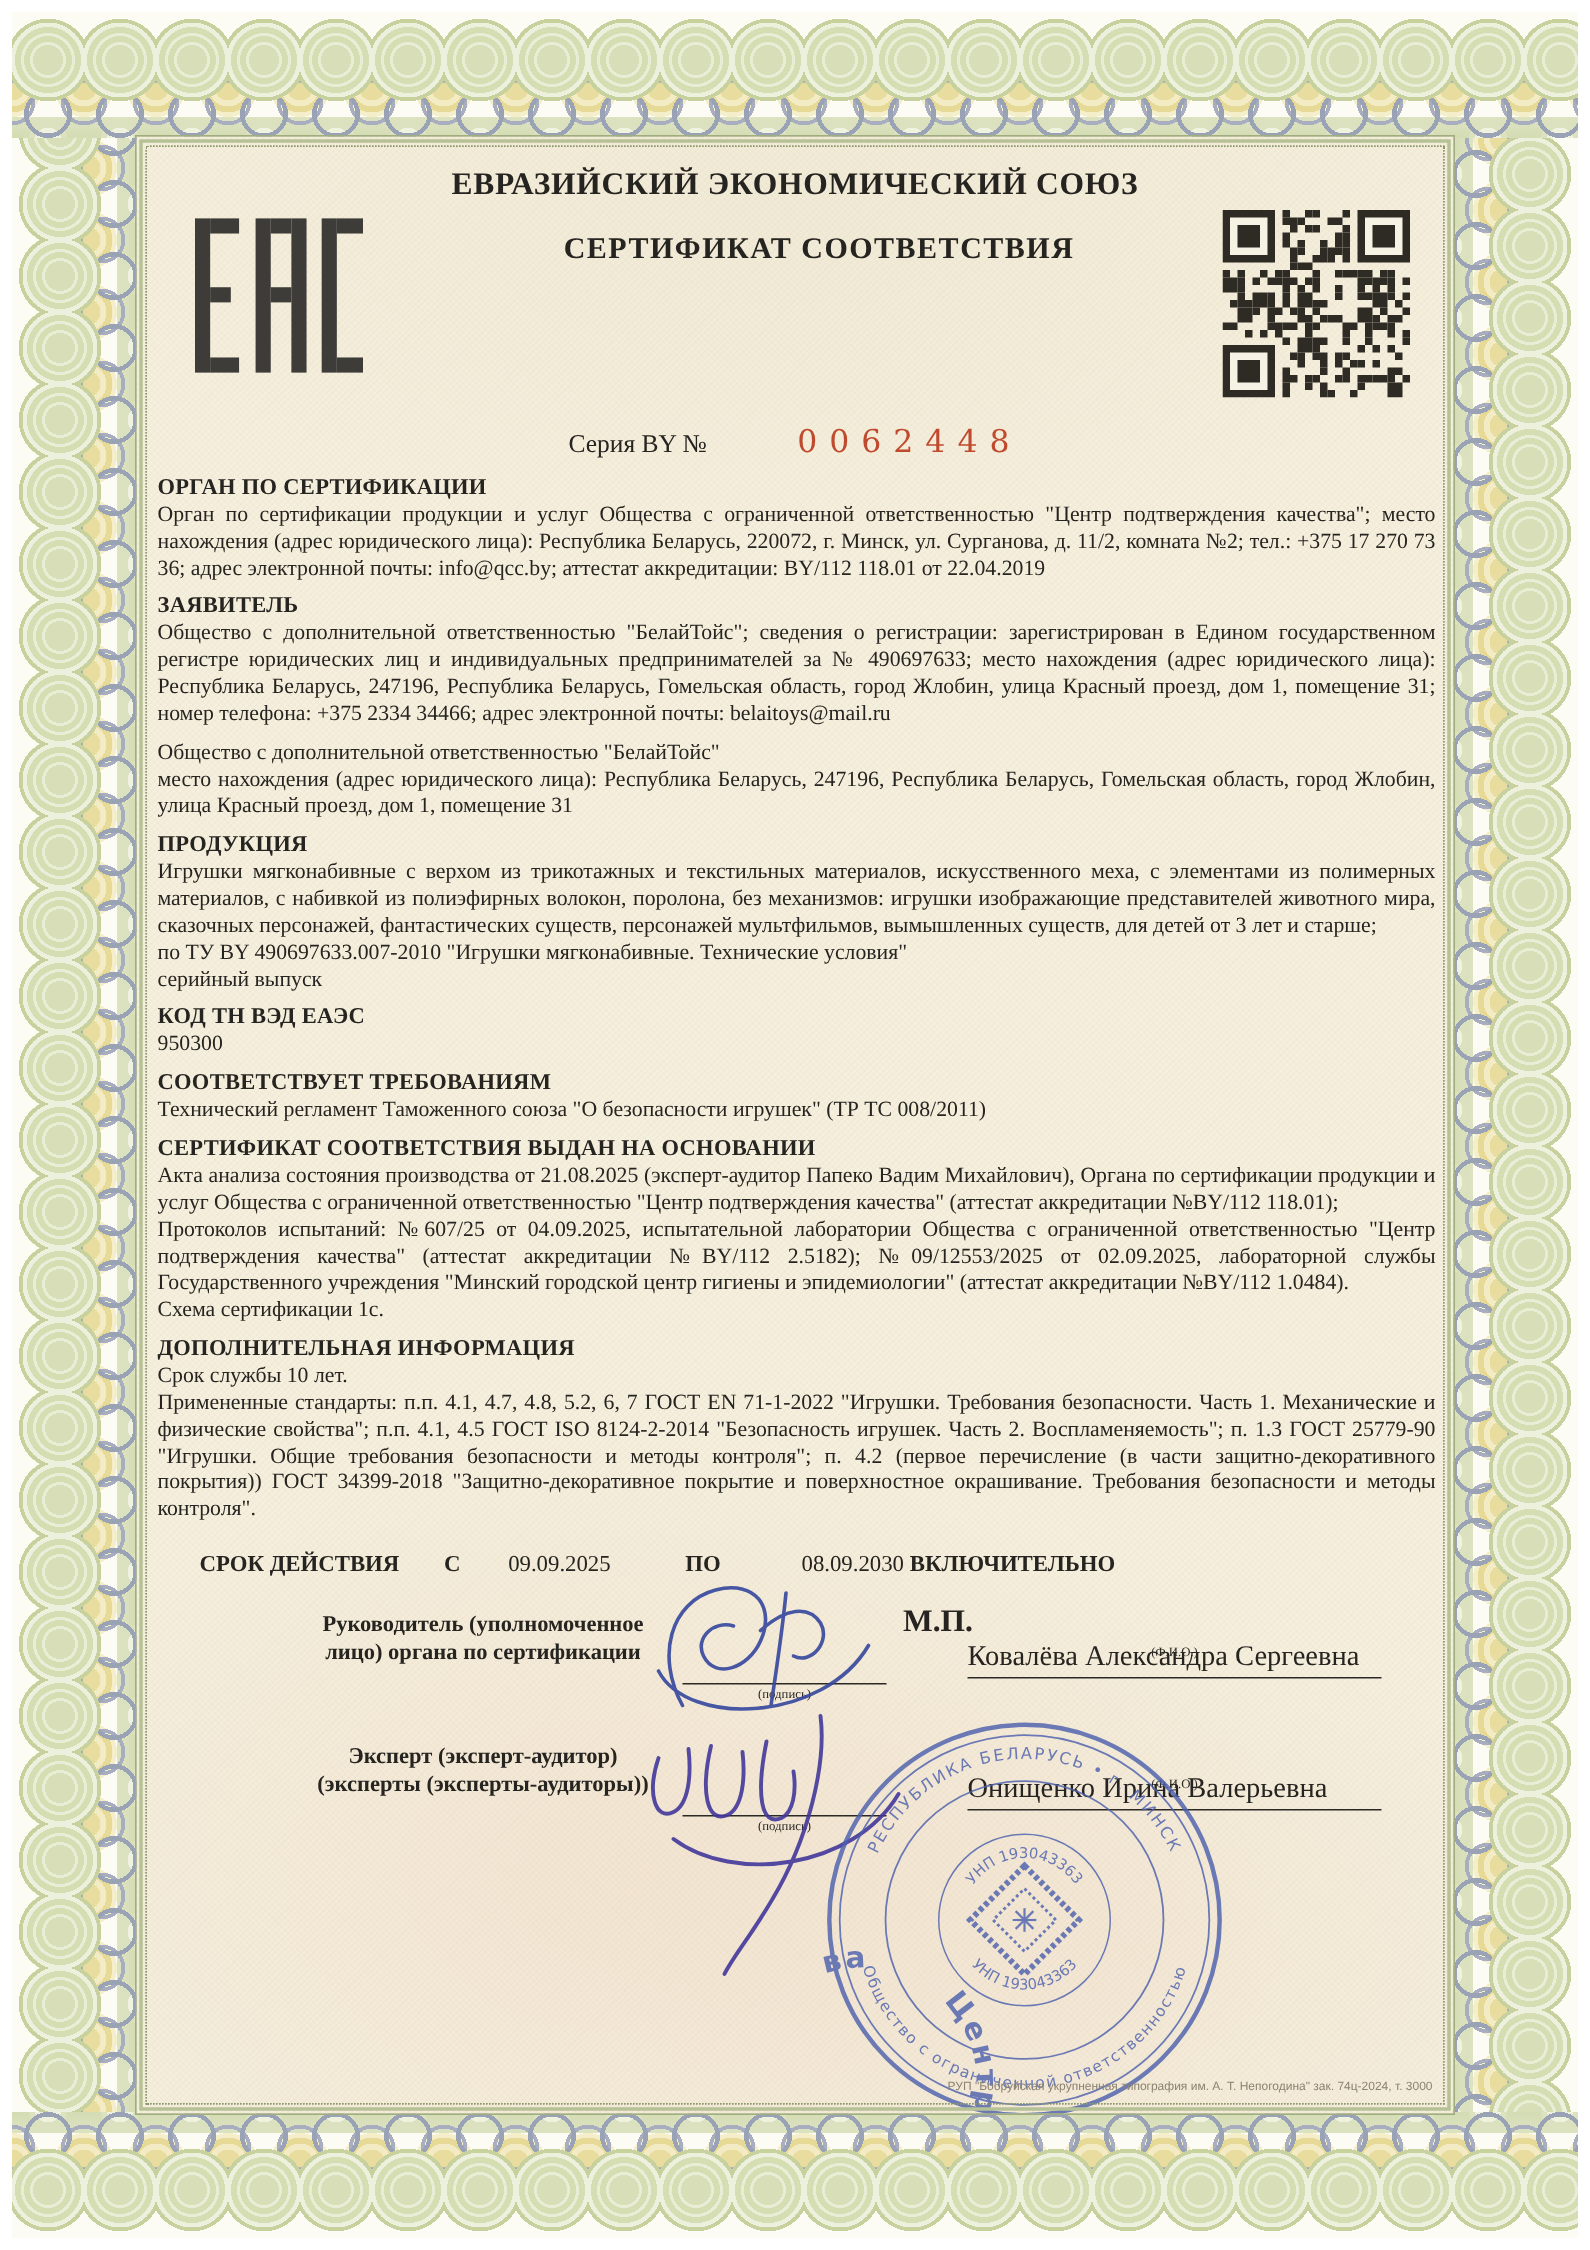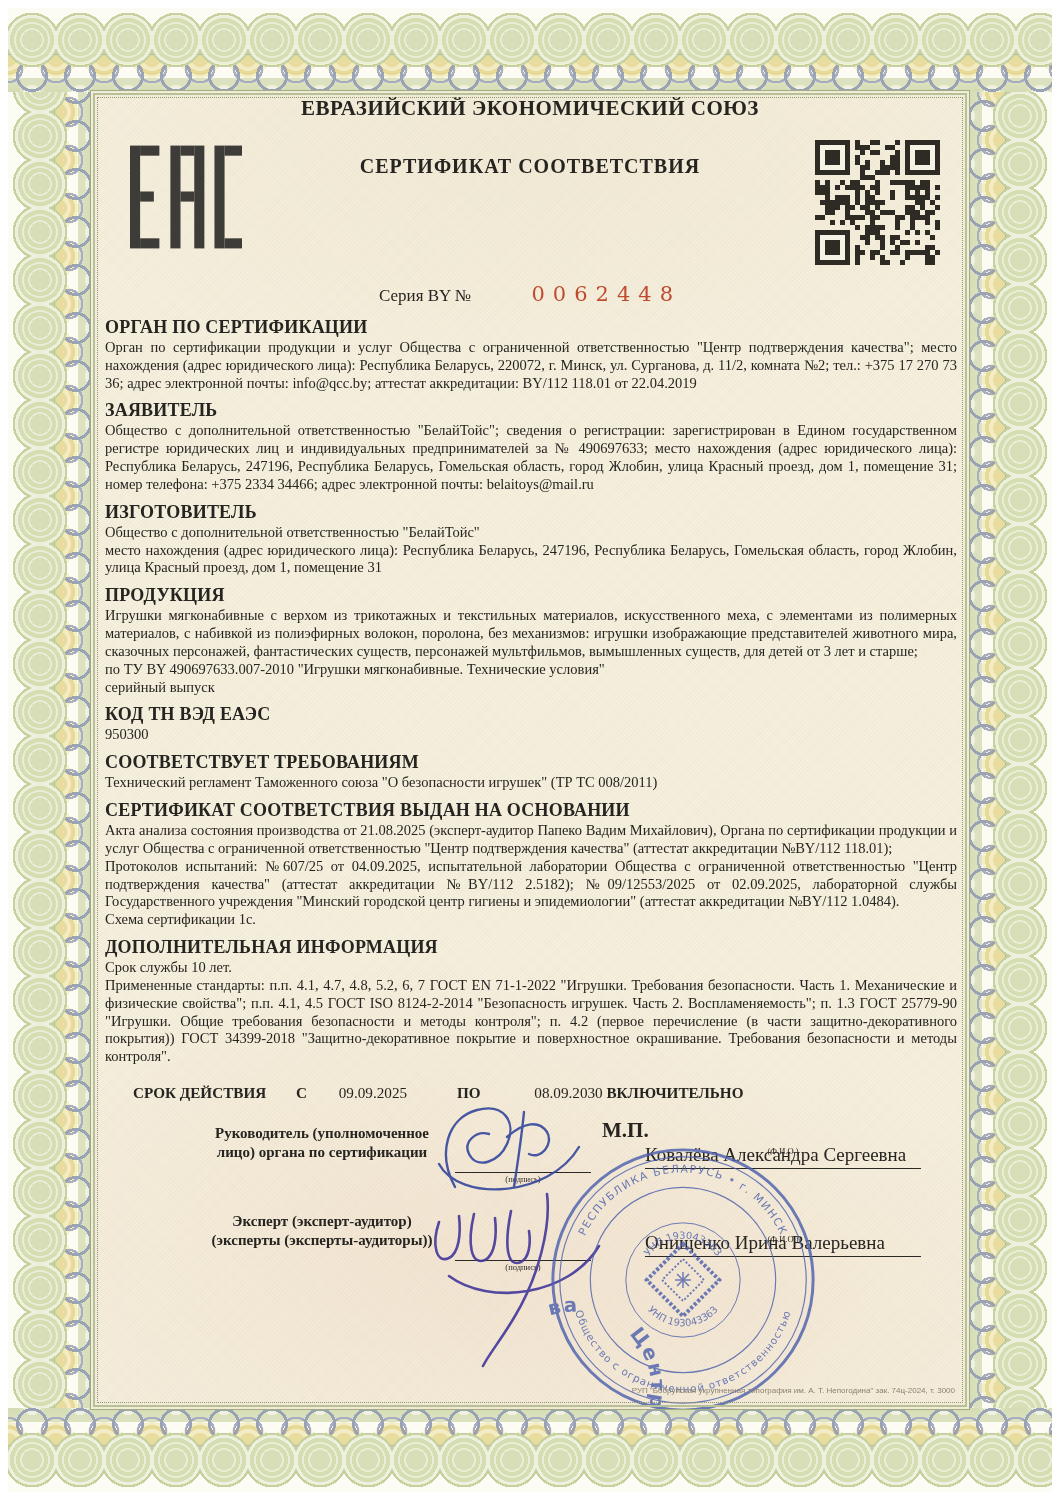--- a/index.html
+++ b/index.html
@@ -34,38 +34,38 @@
     background:
       radial-gradient(620px 420px at 38% 88%, rgba(231,188,166,.20), rgba(0,0,0,0) 70%),
       radial-gradient(500px 320px at 75% 92%, rgba(231,188,166,.13), rgba(0,0,0,0) 70%),
       radial-gradient(700px 300px at 50% 4%, rgba(222,210,180,.18), rgba(0,0,0,0) 75%);
   }
   .fine-frame { position:absolute; inset:90px; border:1px solid #a0ae7f; pointer-events:none; }
   .fine-frame::before { content:""; position:absolute; inset:2px; border:2px solid #b6c196; }
   .fine-frame::after  { content:""; position:absolute; inset:6px; border:1px dotted #8b9a6d; }
 
   
-  .union-title { position:absolute; top:5px; left:0; width:100%; text-align:center;
+  .union-title { position:absolute; top:19px; left:0; width:100%; text-align:center;
                  font-size:21px; font-weight:bold; letter-spacing:.5px; }
   .doc-title   { position:absolute; top:64px; left:0; width:100%; text-align:center;
-                 font-size:20px; font-weight:bold; letter-spacing:1px; }
+                 font-size:20px; font-weight:bold; letter-spacing:1px;padding-left:16px; }
   .cert-number { position:absolute; top:116px; left:0; width:100%; text-align:center;
                  font-size:17.5px; font-weight:bold; letter-spacing:.4px; }
   .series-row  { position:absolute; top:191px; left:0; width:100%; text-align:center; font-size:17px; }
   .series-label{ }
   .series-sign { margin-right:56px; }
   .series-number { color:#bf4a2e; font-size:21px; letter-spacing:8px; font-family:"DejaVu Serif", serif; }
 
   .eac { position:absolute; left:39px; top:52px; }
   .qr  { position:absolute; left:724px; top:49px; width:128px; height:128px; }
 
   
   .body-col { position:absolute; top:226px; left:14px; width:852px; }
   .sec { margin:0 0 8px 0; }
-  .sec-h { font-weight:bold; font-size:18px; margin-bottom:1px; letter-spacing:.2px; }
+  .sec-h { font-weight:bold; font-size:15px; margin-bottom:1px; letter-spacing:.2px; }
   .sec-p { margin:0; font-size:14.5px; line-height:1.23; }
   .just { text-align:justify; }
 
   .validity { margin-top:18px; font-size:15.2px; padding-left:28px; white-space:nowrap; }
   .validity .b { font-weight:bold; }
   .gap1{margin-left:26px;} .gap2{margin-left:28px;} .gap3{margin-left:46px;} .gap4{margin-left:50px;} .gap5{}
 
   
   .sig-block { position:relative; margin-top:8px; height:205px; }
   .mp { position:absolute; left:497px; top:8px; font-weight:bold; font-size:21px; }
@@ -353,21 +353,20 @@
         <div class="sec-h">ОРГАН ПО СЕРТИФИКАЦИИ</div>
         <p class="sec-p just">Орган по сертификации продукции и услуг Общества с ограниченной ответственностью "Центр подтверждения качества"; место нахождения (адрес юридического лица): Республика Беларусь, 220072, г. Минск, ул. Сурганова, д. 11/2, комната №2; тел.: +375 17 270 73 36; адрес электронной почты: info@qcc.by; аттестат аккредитации: BY/112 118.01 от 22.04.2019</p>
       </div>
 
       <div class="sec">
         <div class="sec-h">ЗАЯВИТЕЛЬ</div>
         <p class="sec-p just">Общество с дополнительной ответственностью "БелайТойс"; сведения о регистрации: зарегистрирован в Едином государственном регистре юридических лиц и индивидуальных предпринимателей за № 490697633; место нахождения (адрес юридического лица): Республика Беларусь, 247196, Республика Беларусь, Гомельская область, город Жлобин, улица Красный проезд, дом 1, помещение 31; номер телефона: +375 2334 34466; адрес электронной почты: belaitoys@mail.ru</p>
       </div>
 
       <div class="sec">
-        <div class="sec-h">ИЗГОТОВИТЕЛЬ</div>
         <p class="sec-p">Общество с дополнительной ответственностью "БелайТойс"</p>
         <p class="sec-p just">место нахождения (адрес юридического лица): Республика Беларусь, 247196, Республика Беларусь, Гомельская область, город Жлобин, улица Красный проезд, дом 1, помещение 31</p>
       </div>
 
       <div class="sec">
         <div class="sec-h">ПРОДУКЦИЯ</div>
         <p class="sec-p just">Игрушки мягконабивные с верхом из трикотажных и текстильных материалов, искусственного меха, с элементами из полимерных материалов, с набивкой из полиэфирных волокон, поролона, без механизмов: игрушки изображающие представителей животного мира, сказочных персонажей, фантастических существ, персонажей мультфильмов, вымышленных существ, для детей от 3 лет и старше;</p>
         <p class="sec-p">по ТУ BY 490697633.007-2010 "Игрушки мягконабивные. Технические условия"</p>
         <p class="sec-p">серийный выпуск</p>
       </div>

